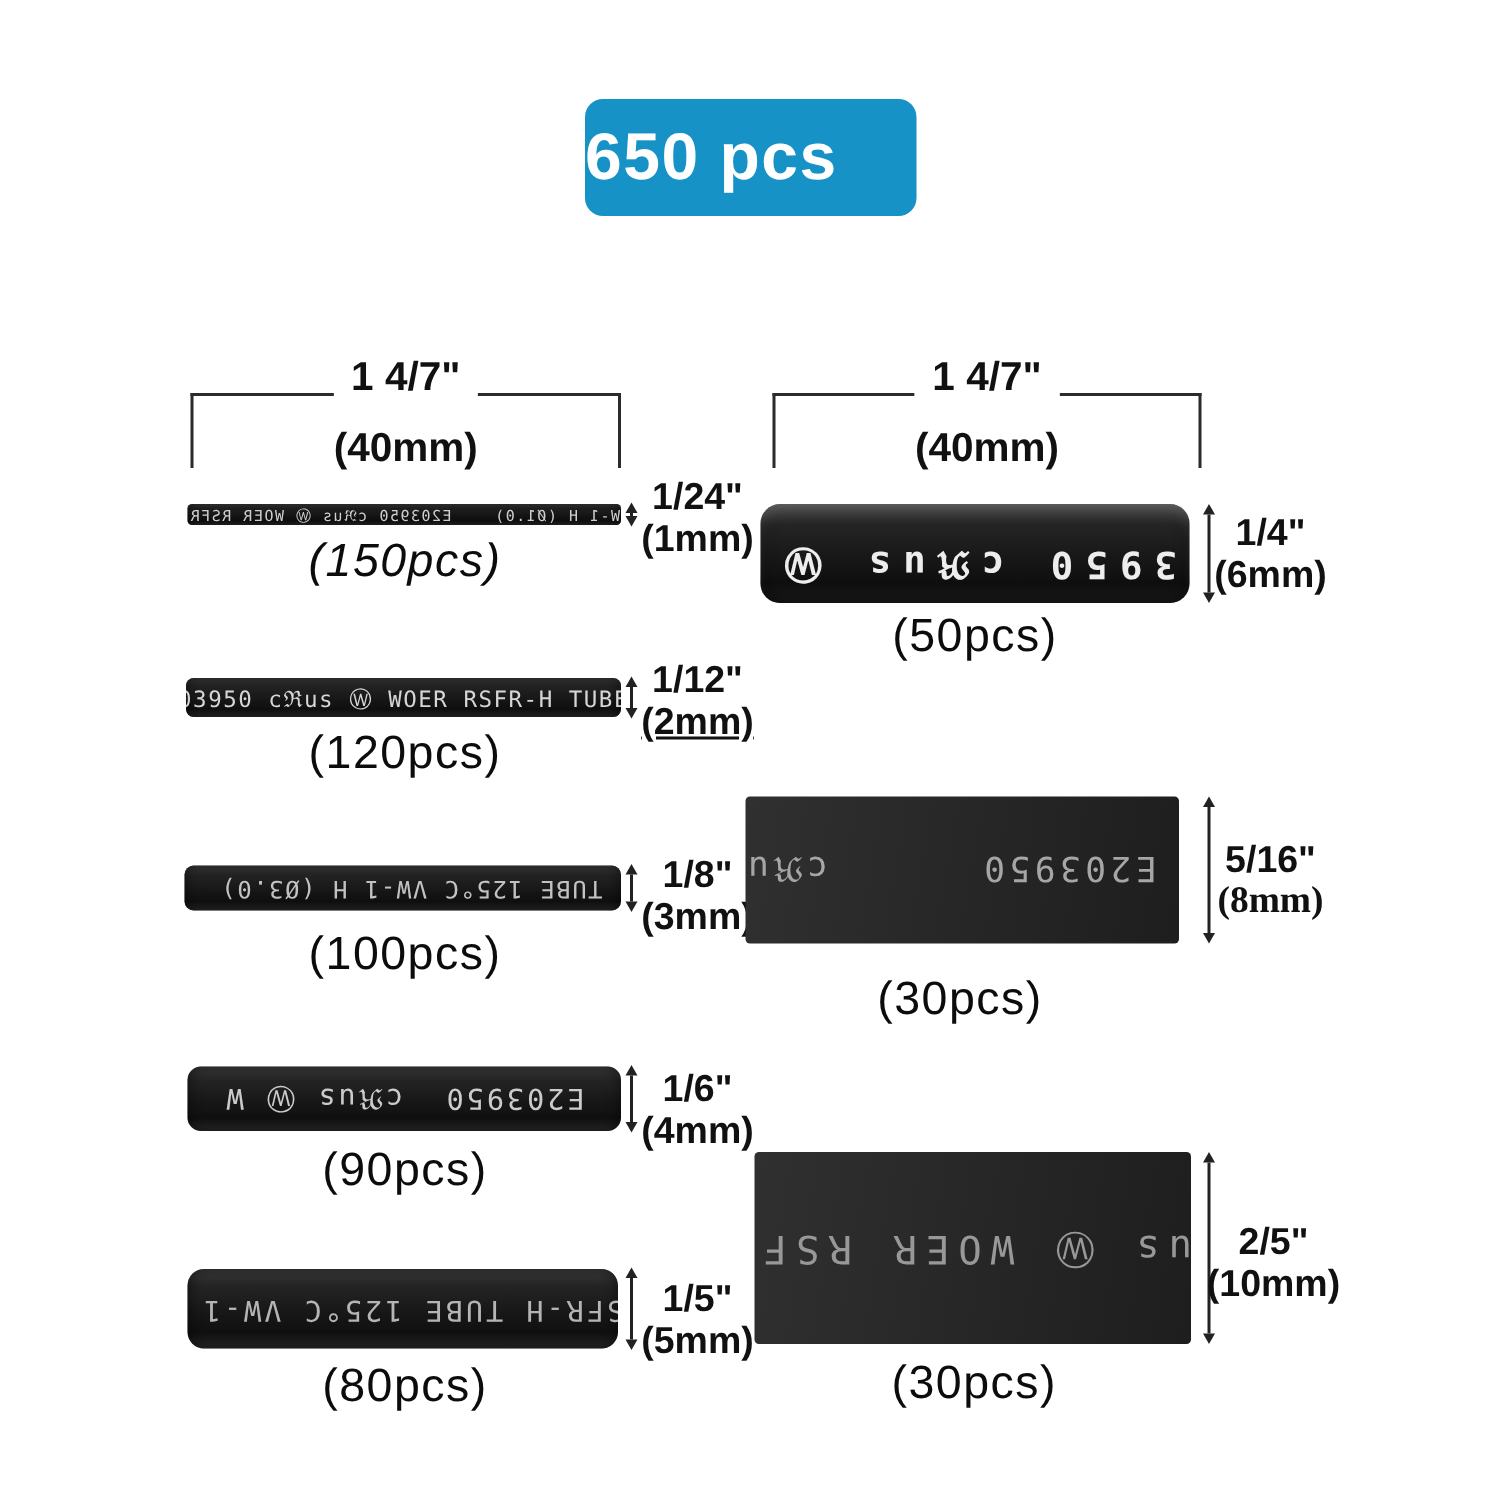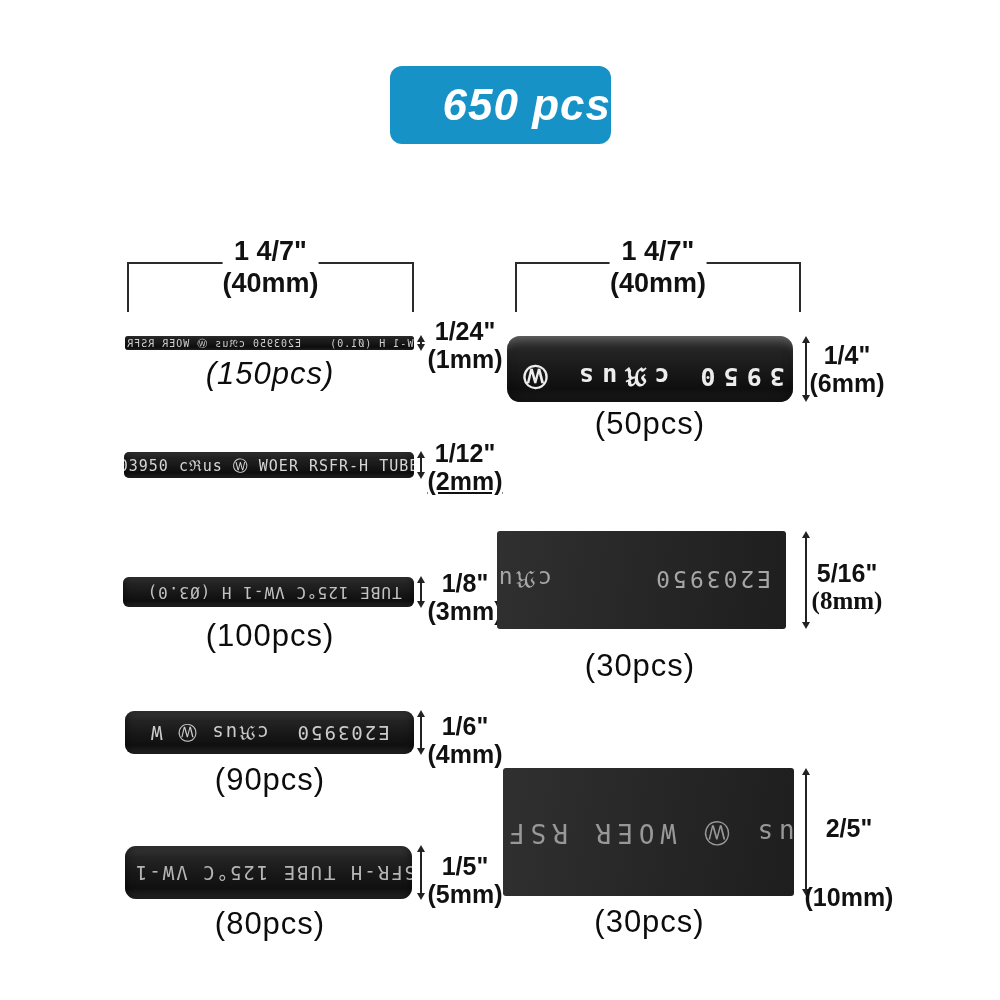--- a/index.html
+++ b/index.html
@@ -3,34 +3,34 @@
 <meta charset="utf-8">
 <style>
   html,body{margin:0;padding:0;background:#ffffff;}
   #canvas{
     position:relative;width:1000px;height:1000px;background:#ffffff;overflow:hidden;
     font-family:"Liberation Sans", sans-serif;color:#111;
   }
   
   .badge{
     position:absolute;left:390px;top:66px;width:221px;height:78px;
-    border-radius:12px;display:flex;align-items:center;justify-content:flex-end;font-style:italic;
+    border-radius:12px;display:flex;align-items:center;justify-content:flex-start;
   }
   .badge span{color:#fff;font-size:44px;font-weight:bold;letter-spacing:1px;}
   
   .bracket{
     position:absolute;height:48px;
     border-top:2px solid #2b2b2b;border-left:2px solid #2b2b2b;border-right:2px solid #2b2b2b;
   }
   .bracket .in{
     position:absolute;left:50%;transform:translateX(-50%);top:-28px;height:30px;line-height:30px;
     background:#fff;padding:0 12px;font-weight:bold;font-size:27px;white-space:nowrap;
   }
   .bracket .mm{
-    position:absolute;left:50%;transform:translateX(-50%);top:4px;
+    position:absolute;left:50%;transform:translateX(-50%);top:19px;
     font-weight:bold;font-size:27px;white-space:nowrap;
   }
   
   .tube{
     position:absolute;overflow:hidden;display:flex;align-items:center;justify-content:center;
     background:linear-gradient(180deg,#3d3d3d 0%,#242424 22%,#171717 55%,#101010 80%,#2a2a2a 100%);
     box-shadow:inset 0 0 10px rgba(0,0,0,.6);
   }
   .tube.flat{background:linear-gradient(100deg,#303030 0%,#262626 55%,#1e1e1e 100%);box-shadow:none;}
   .print{
@@ -83,20 +83,21 @@
   <div class="tube" style="left:124px;top:452px;width:290px;height:26px;border-radius:5px;">
     <span class="print" style="font-size:15px;letter-spacing:1px;color:#d6d6d6;">E203950 cℜus Ⓦ WOER RSFR-H TUBE 1</span>
   </div>
   <div class="varrow" style="left:415px;top:451px;height:28px;">
     <div class="hd up"></div>
       <div class="ln"></div>
       <div class="hd dn"></div>
   </div>
   <div class="sizelab" style="left:425px;top:440px;width:80px;">1/12"</div>
   <div class="sizelab" style="left:425px;top:468px;width:80px;text-decoration:underline;">(2mm)</div>
+  <div class="count" style="left:125px;top:484px;width:290px;">(120pcs)</div>
 
   <div class="tube" style="left:123px;top:577px;width:291px;height:30px;border-radius:6px;">
     <span class="print flip" style="font-size:16px;letter-spacing:1px;color:#c2c2c2;">-H TUBE 125°C VW-1 H (Ø3.0)   E</span>
   </div>
   <div class="varrow" style="left:415px;top:576px;height:32px;">
     <div class="hd up"></div>
       <div class="ln"></div>
       <div class="hd dn"></div>
   </div>
   <div class="sizelab" style="left:425px;top:570px;width:80px;">1/8"</div>
@@ -153,16 +154,16 @@
 
   <div class="tube flat" style="left:503px;top:768px;width:291px;height:128px;border-radius:3px;">
     <span class="print flip" style="font-size:26px;letter-spacing:6px;color:#989898;">us Ⓦ WOER RSF</span>
   </div>
   <div class="varrow" style="left:800px;top:768px;height:128px;">
     <div class="hd up"></div>
       <div class="ln"></div>
       <div class="hd dn"></div>
   </div>
   <div class="sizelab" style="left:799px;top:815px;width:100px;">2/5"</div>
-  <div class="sizelab" style="left:799px;top:884px;width:100px;">(10mm)</div>
+  <div class="sizelab" style="left:799px;top:843px;width:100px;">(10mm)</div>
   <div class="count" style="left:503px;top:904px;width:293px;">(30pcs)</div>
 
 </div>
 
 </body></html>

